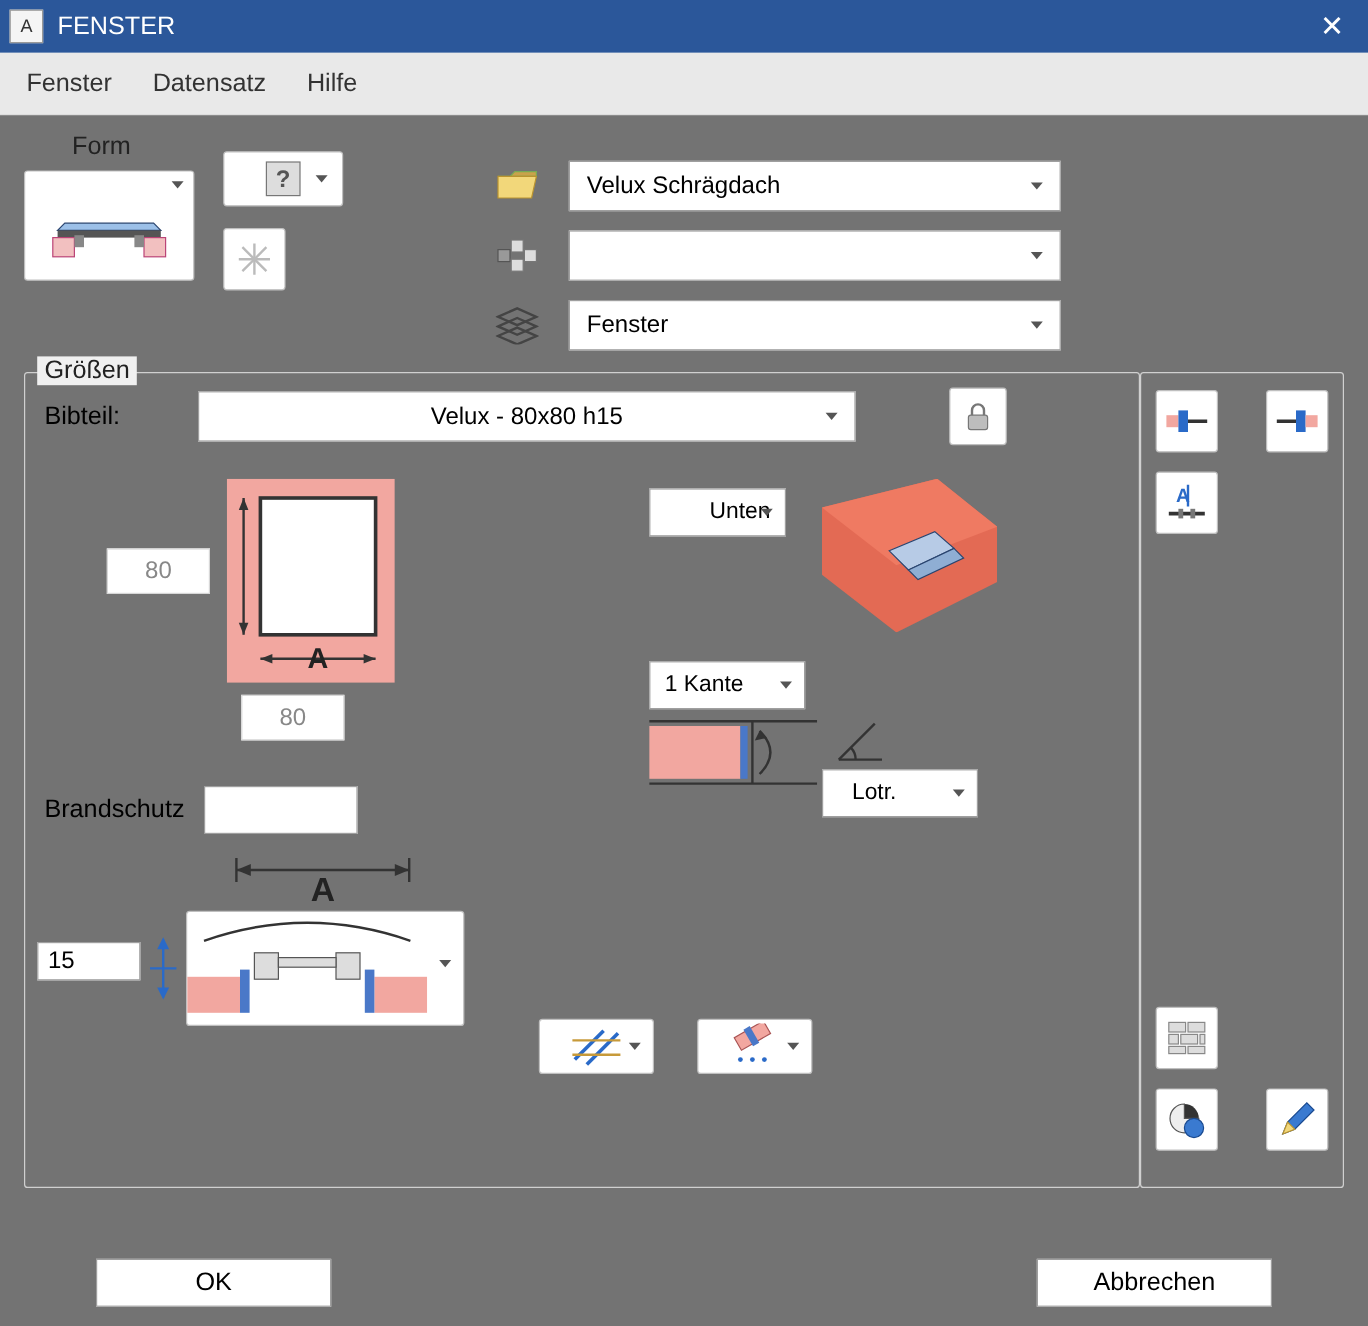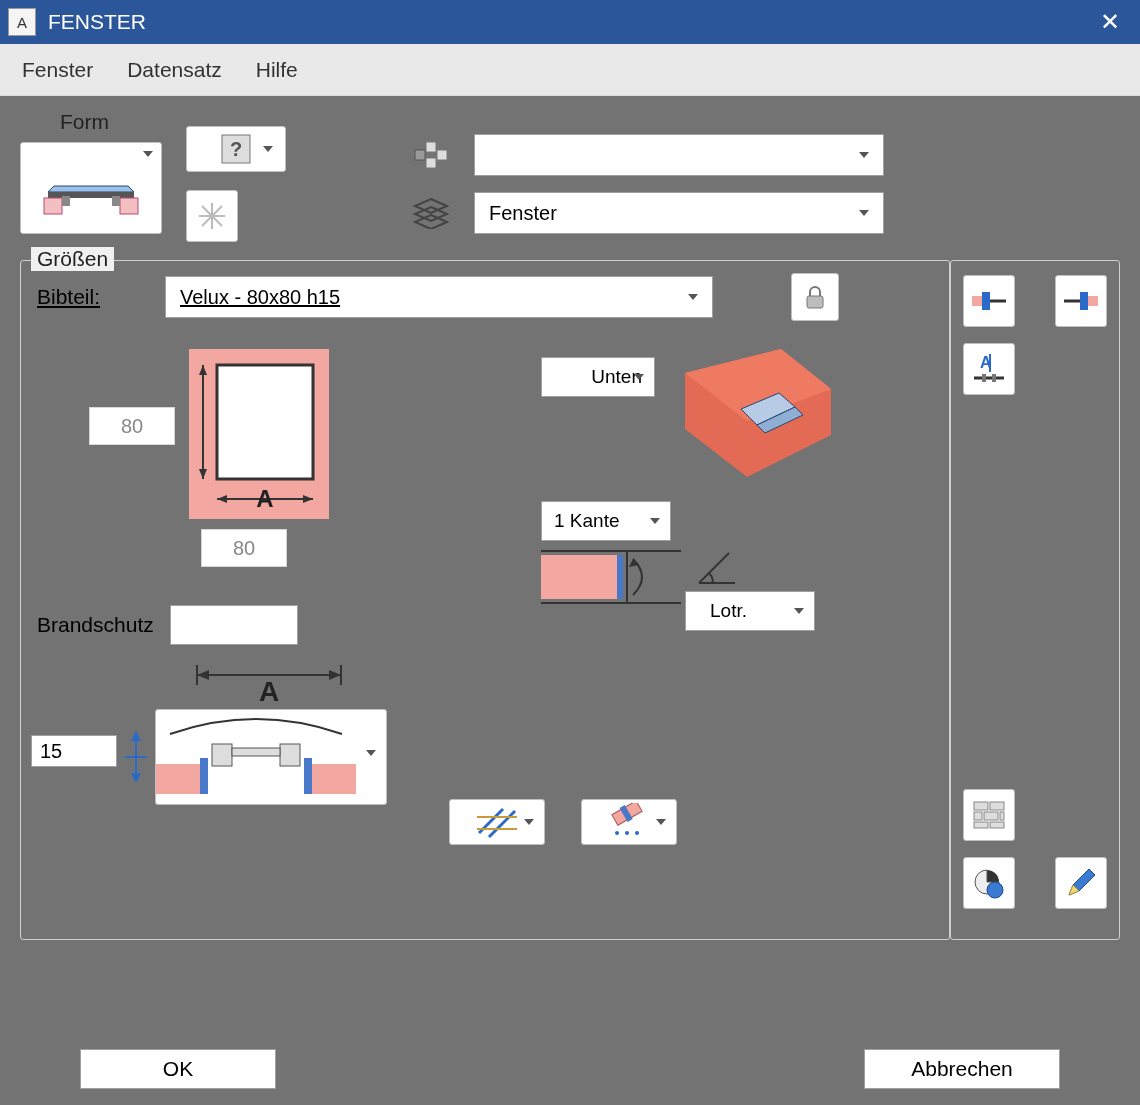--- a/index.html
+++ b/index.html
@@ -35,23 +35,23 @@
   .combo-row .ico { width: 42px; height: 42px; display: flex; align-items: center; justify-content: center; }
   .combo { width: 410px; height: 42px; background: #fff; border: 1px solid #9f9f9f; display: flex; align-items: center; padding: 0 14px; font-size: 20px; cursor: pointer; position: relative; }
   .combo .chev { position: absolute; right: 14px; }
 
   
   .groupbox { border: 1px solid #d0d0d0; border-radius: 3px; margin-top: 18px; padding: 12px 16px 18px 16px; position: relative; }
   .groupbox .legend { position: absolute; top: -14px; left: 10px; background: #f0f0f0; padding: 0 6px; font-size: 21px; color: #222; }
   .main-row { display: flex; }
   .main-left { flex: 1; position:relative; }
 
-  .bib-row { display: flex; align-items: center; gap: 12px; text-decoration: underline; }
+  .bib-row { display: flex; align-items: center; gap: 12px; }
   .bib-label { font-size: 21px; width: 116px; }
-  .bib-combo { flex: 1; max-width: 548px; height: 42px; background: #fff; border: 1px solid #9f9f9f; display: flex; align-items: center; padding: 0 14px; font-size: 20px; cursor: pointer; position: relative; }
+  .bib-combo { flex: 1; max-width: 548px; height: 42px; background: #fff; border: 1px solid #9f9f9f; display: flex; align-items: center; padding: 0 14px; font-size: 20px; cursor: pointer; position: relative; justify-content: center; }
   .bib-combo .chev { position: absolute; right: 14px; }
   .lock-btn { width: 48px; height: 48px; background: #fff; border: 1px solid #bfbfbf; border-radius: 3px; display: flex; align-items:center; justify-content:center; margin-left: 66px; cursor:pointer; }
 
   .dim-area { position: relative; height: 280px; margin-top: 28px; }
   .dim80h { position:absolute; left:52px; top:58px; width:86px; height:38px; background:#fff; border:1px solid #d7d7d7; display:flex; align-items:center; justify-content:center; font-size:20px; color:#888;}
   .dim80w { position:absolute; left:164px; top:180px; width:86px; height:38px; background:#fff; border:1px solid #d7d7d7; display:flex; align-items:center; justify-content:center; font-size:20px; color:#888;}
   .frame-svg { position:absolute; left:152px; top:0; }
 
   .side-sel { position:absolute; left:504px; top:8px; width:114px; height:40px; background:#fff; border:1px solid #9f9f9f; display:flex; align-items:center; padding:0 12px; font-size:19px; cursor:pointer;justify-content:flex-end; }
   .side-sel .chev { position:absolute; right:10px; }
@@ -138,20 +138,32 @@
                 <line x1="2" y1="15" x2="28" y2="15"></line>
               <line x1="5" y1="5" x2="25" y2="25"></line>
                 <line x1="25" y1="5" x2="5" y2="25"></line>
             </g>
           </svg>
         </div>
       </div>
     </div>
 
     <div class="combo-block">
+      <div class="combo-row">
+        <div class="ico">
+          <svg width="36" height="28">
+              <polygon points="2,6 12,6 16,2 34,2 34,6 2,6" fill="#caa24a" stroke="#7a5"></polygon>
+              <polygon points="2,6 34,6 30,24 2,24" fill="#f2d77a" stroke="#b9932f"></polygon>
+            </svg>
+        </div>
+        <div class="combo">
+          <span>Velux Schrägdach</span>
+          <span class="chev"></span>
+        </div>
+      </div>
       <div class="combo-row">
         <div class="ico">
           <svg width="36" height="30">
               <rect x="13" y="2" width="10" height="10" fill="#ddd" stroke="#777"></rect>
               <rect x="2" y="10" width="10" height="10" fill="#999" stroke="#555"></rect>
               <rect x="24" y="10" width="10" height="10" fill="#ddd" stroke="#777"></rect>
               <rect x="13" y="18" width="10" height="10" fill="#ddd" stroke="#777"></rect>
             </svg>
         </div>
         <div class="combo">

